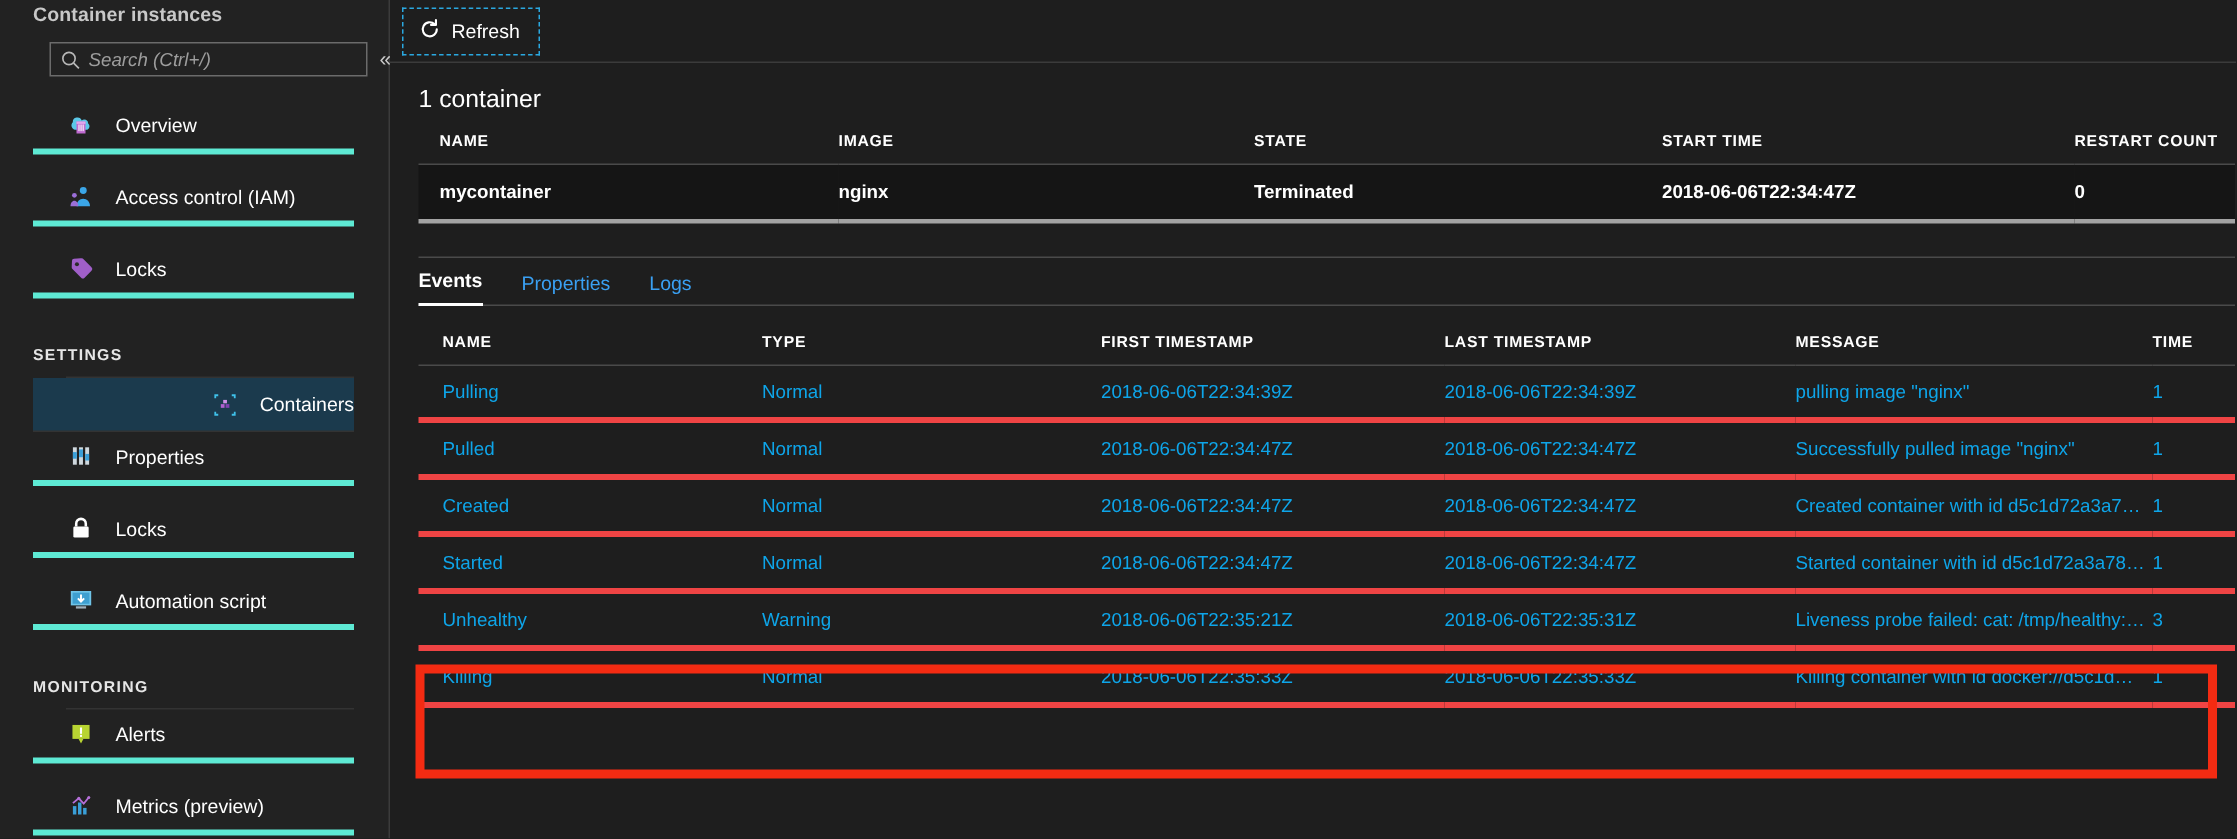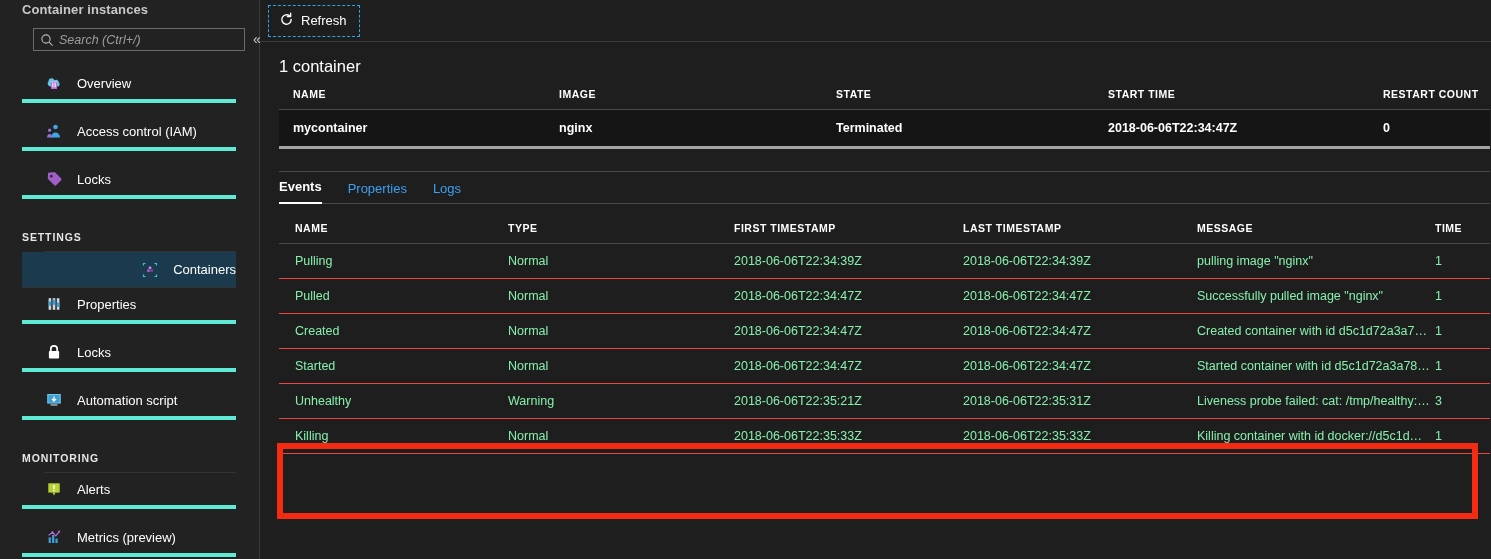--- a/index.html
+++ b/index.html
@@ -152,23 +152,23 @@
   .tab.link { color: #3aa0f3; margin-left: 26px; }
 
   
   .etable { width: 1211px; margin: 0 0 0 19px; border-collapse: collapse; table-layout: fixed; }
   .etable th {
     text-align: left; color: #ffffff; font-size: 10.5px;
     font-weight: 700; letter-spacing: .5px;
     padding: 18px 0 9px 0; border-bottom: 1px solid #4a4a4a;
   }
   .etable td {
-    color: #86efac; font-size: 12.5px; font-weight: 400;
+    color: #0ea5e9; font-size: 12.5px; font-weight: 400;
     padding: 10px 0 10px 0;
-    border-bottom: 1px solid #ef4444;
+    border-bottom: 4px solid #ef4444;
     white-space: nowrap; overflow: hidden; text-overflow: ellipsis;
   }
   .etable th:first-child, .etable td:first-child { padding-left: 16px; }
 
   .col-name { width: 229px; }
   .col-type { width: 226px; }
   .col-first { width: 229px; }
   .col-last { width: 234px; }
   .col-msg { width: 238px; }
   .col-count { width: 55px; }

